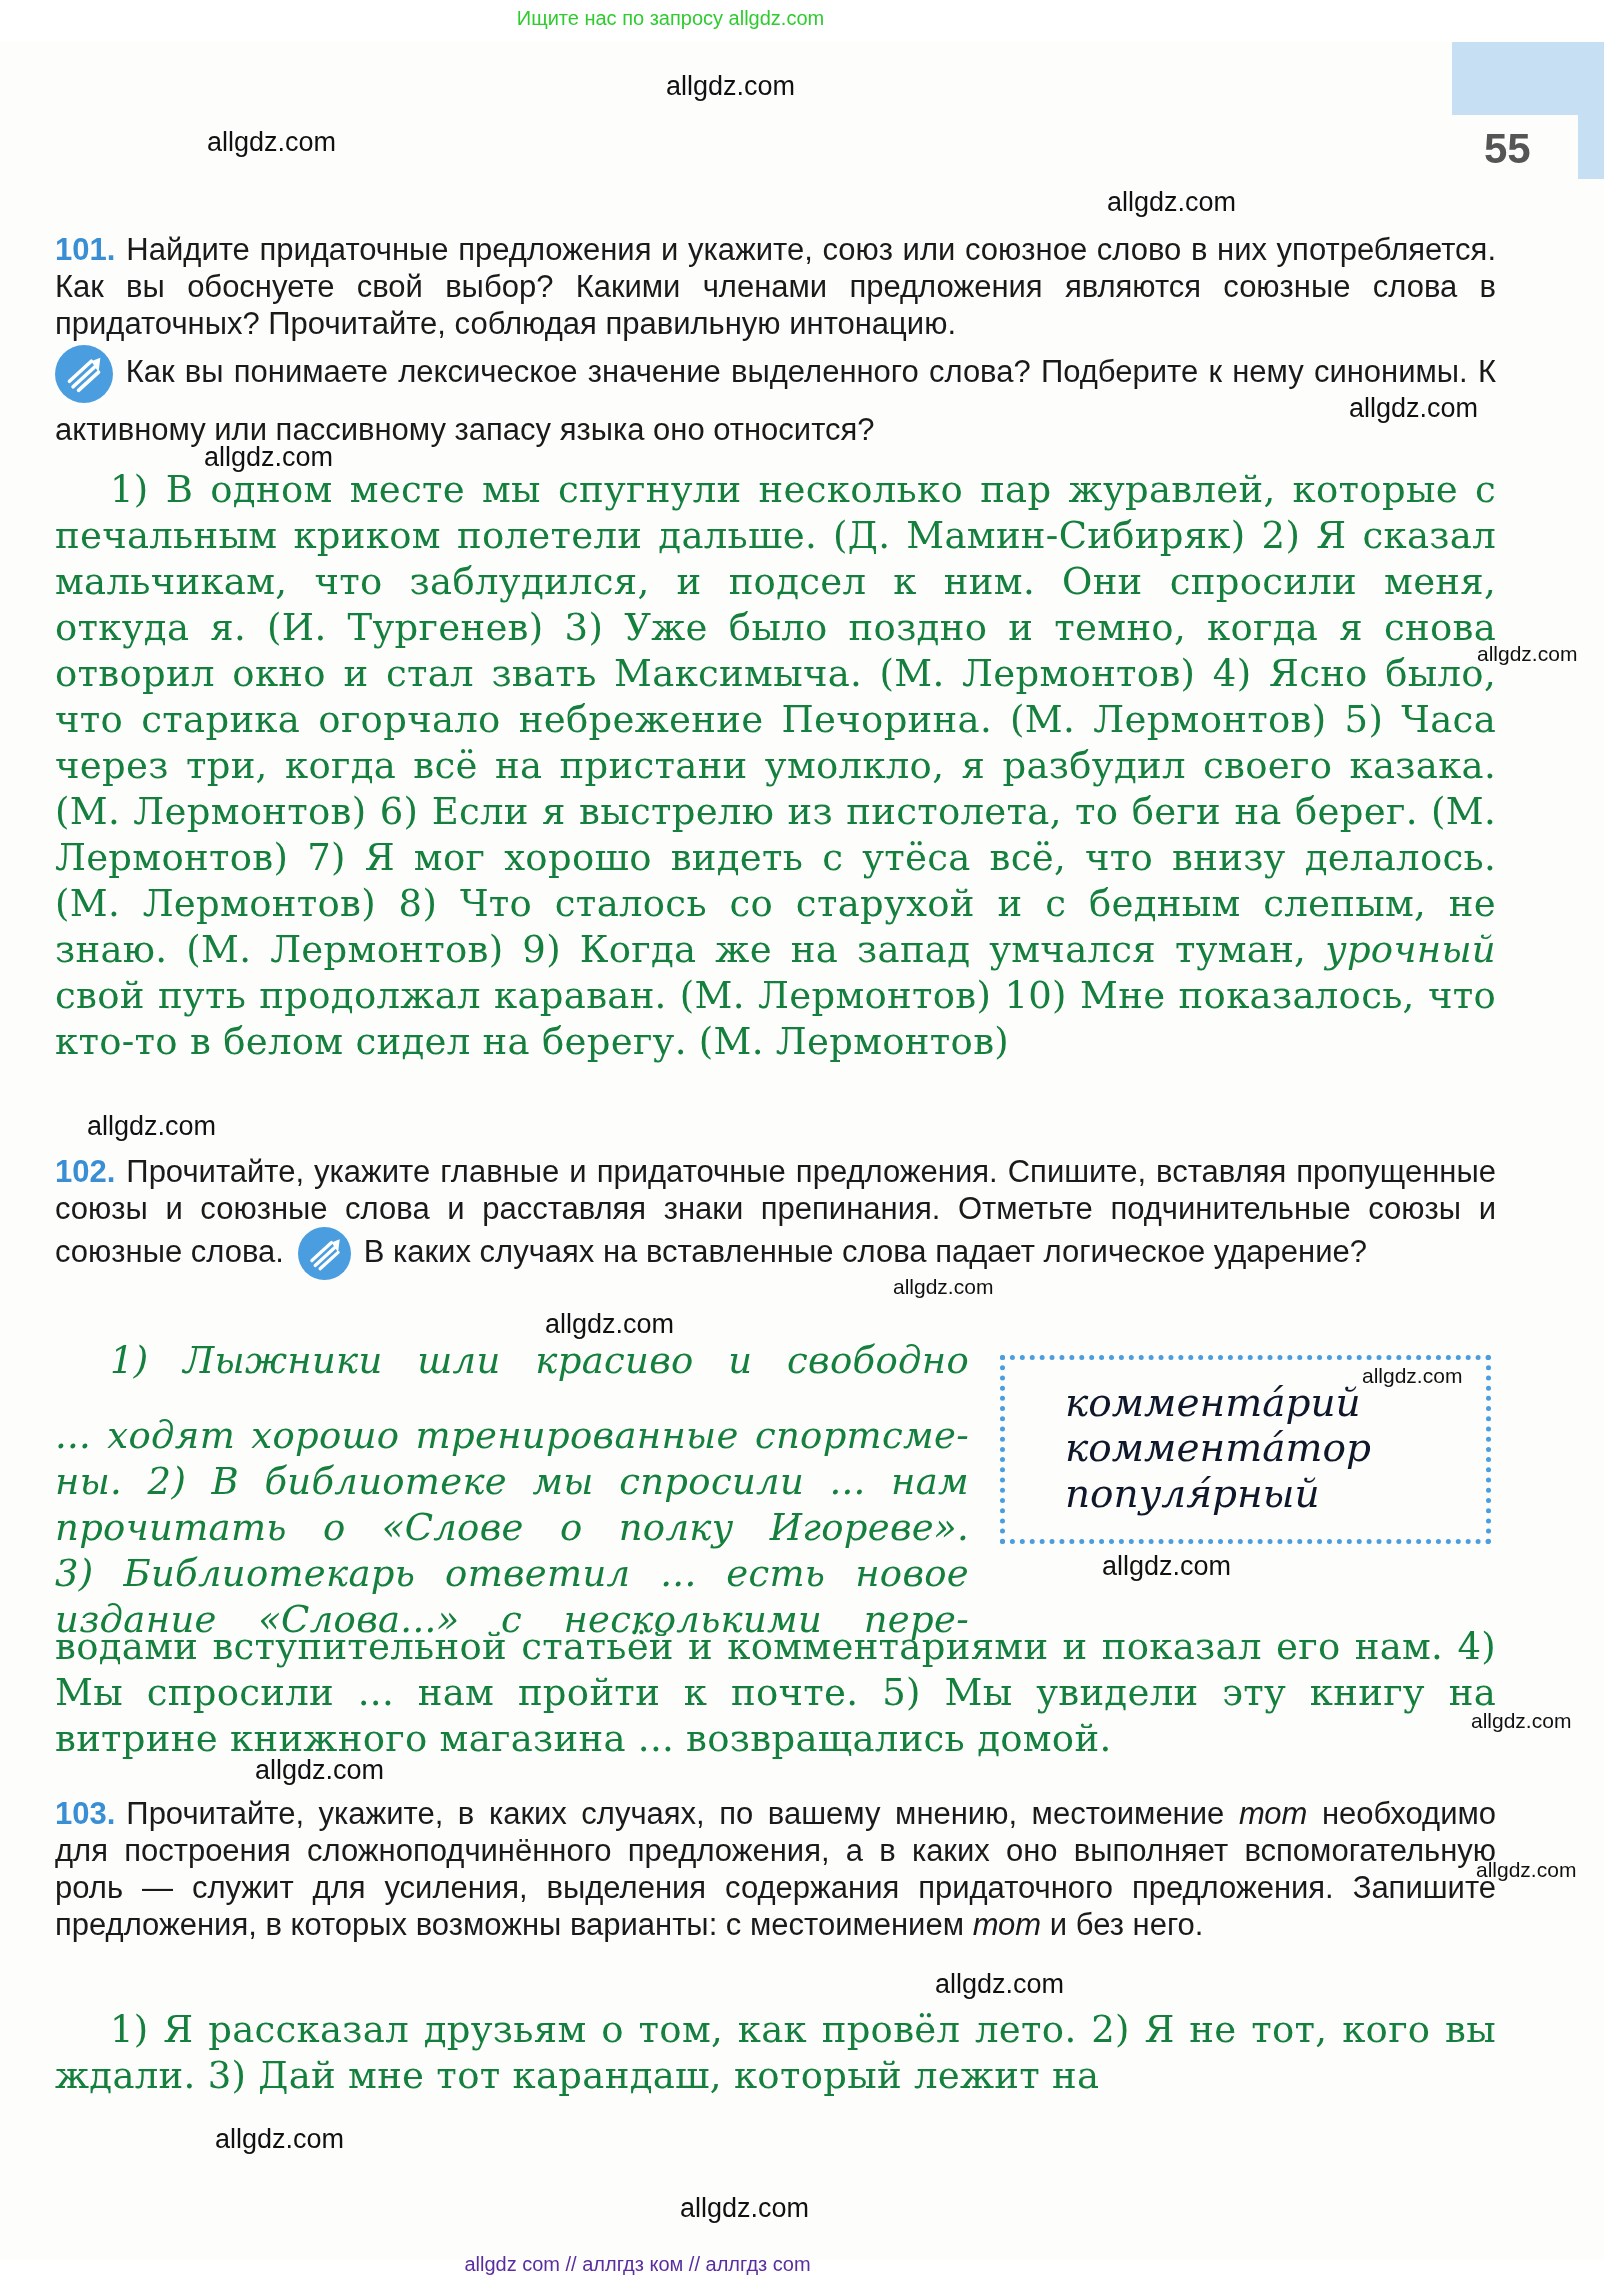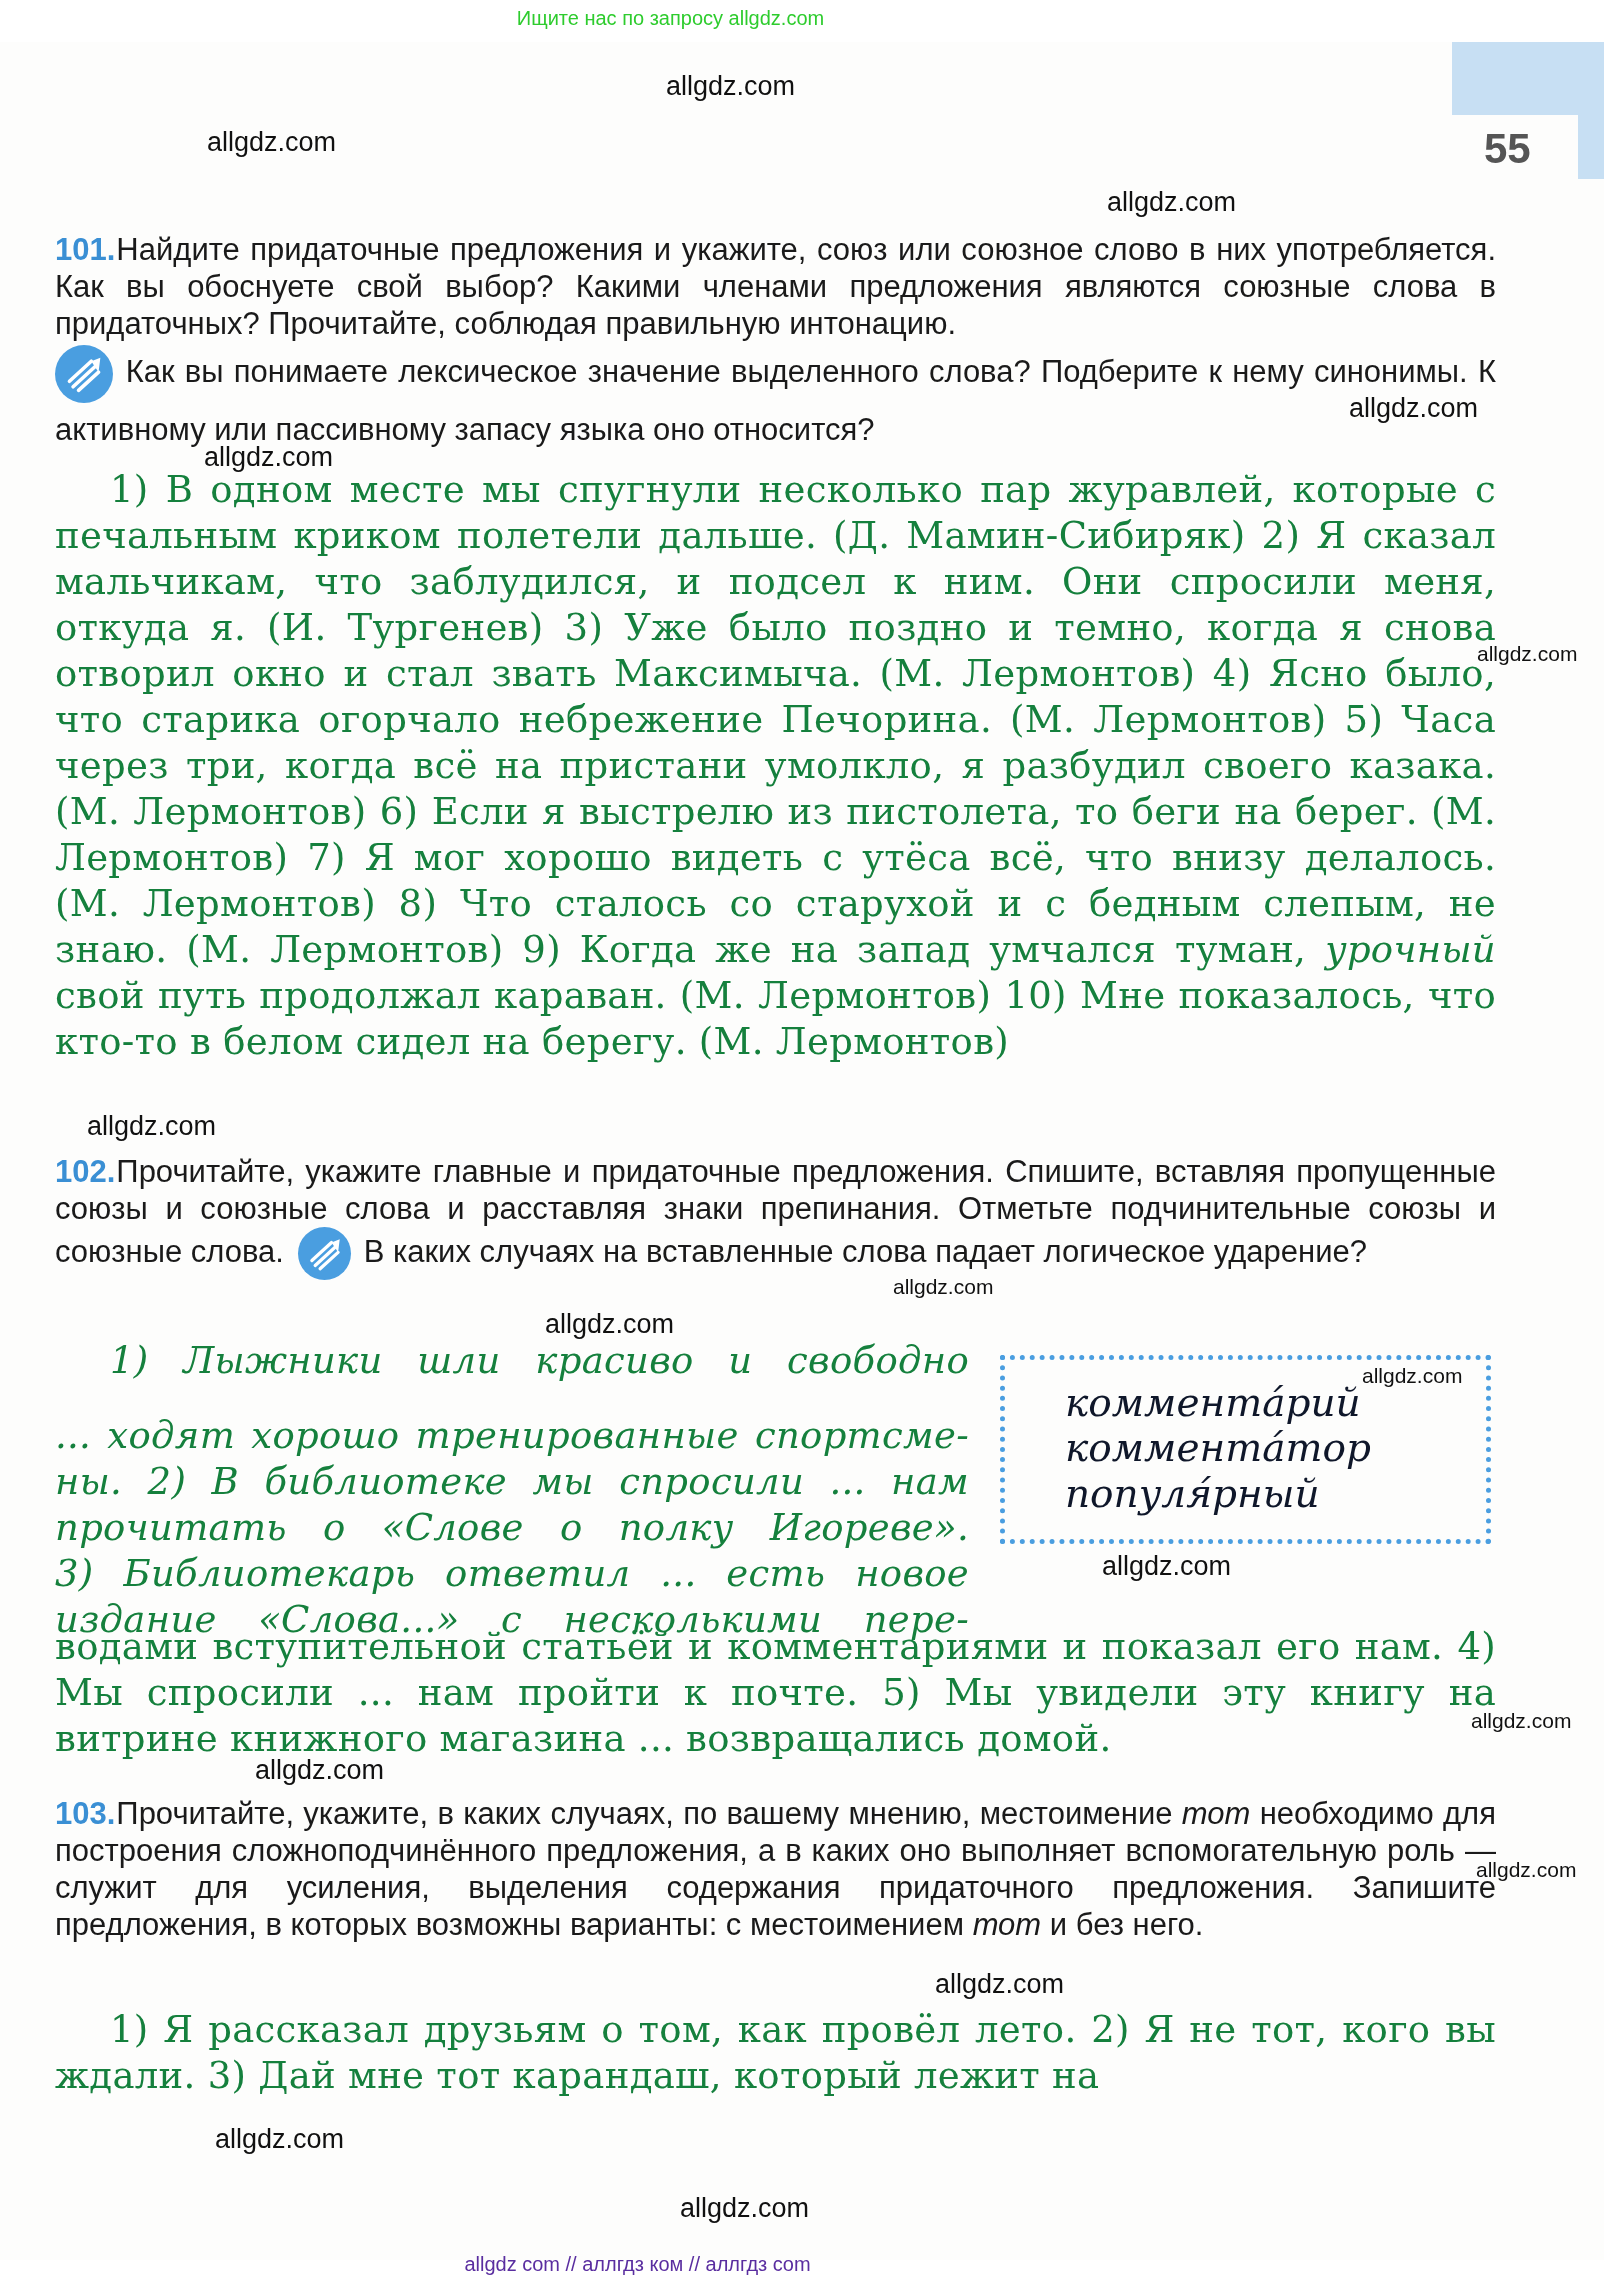--- a/index.html
+++ b/index.html
@@ -27,21 +27,21 @@
     position:absolute; left:1484px; top:125px; font-size:42px; font-weight:bold; color:#555;
     font-family:"Liberation Sans", sans-serif;
   }
   .wm { position:absolute; font-size:27px; color:#111; font-family:"Liberation Sans", sans-serif; }
   .wm-s { position:absolute; font-size:21px; color:#111; font-family:"Liberation Sans", sans-serif; }
   .task {
     position:absolute; left:55px; width:1441px;
     font-size:31px; line-height:37px; text-align:justify;
     font-family:"Liberation Sans", sans-serif; color:#1a1a1a;
   }
-  .task .num { color:#3a8fd4; font-weight:bold; margin-right:1px; }
+  .task .num { color:#3a8fd4; font-weight:bold; margin-right:11px; }
   .task i { font-style:italic; }
   .body-text {
     position:absolute; left:55px; width:1441px;
     font-family:"DejaVu Serif", serif; font-size:37px; line-height:46px;
     text-align:justify; color:#15803d; letter-spacing:0.3px;
   }
   .body-text .indent { display:inline-block; width:55px; }
   .body-text i { font-style:italic; }
   .pencil {
     display:inline-block; width:58px; height:58px; border-radius:50%;

